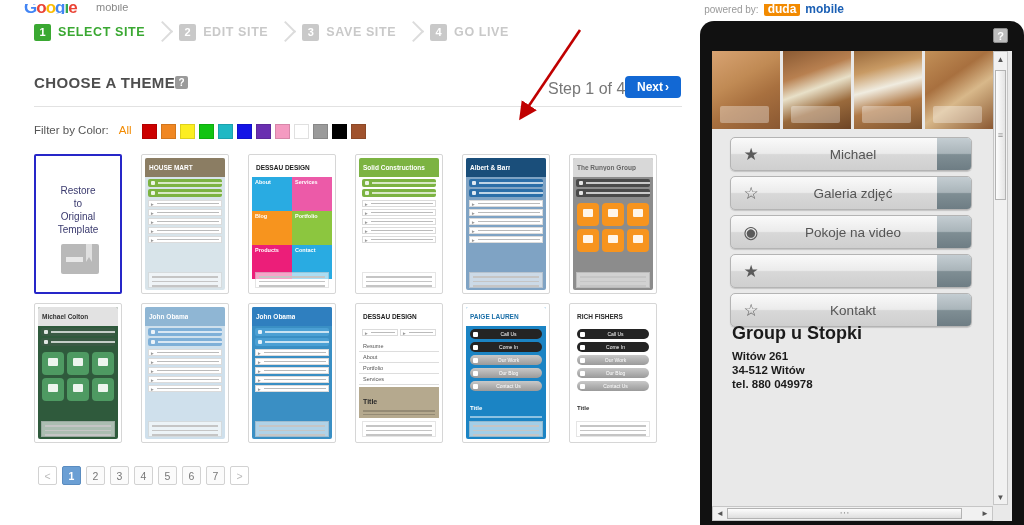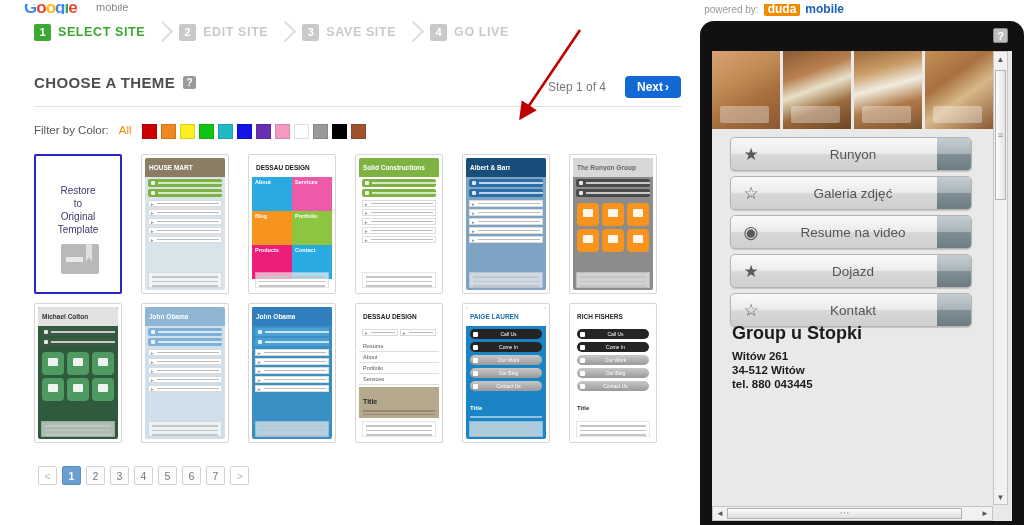--- a/index.html
+++ b/index.html
@@ -41,29 +41,29 @@
   .step-label { margin-left:7px; font-size:12.5px; font-weight:bold; letter-spacing:.6px; }
   .step.active .step-label { color:#3aa832; }
   .step.inactive .step-label { color:#c9c9c9; }
   .step-chev { width:34px; height:24px; position:relative; }
   .step-chev::before {
     content:""; position:absolute; left:10px; top:4px; width:13px; height:13px;
     border-top:2px solid #dcdcdc; border-right:2px solid #dcdcdc; transform:rotate(45deg);
   }
 
   
-  .choose-row { position:absolute; left:34px; top:60px; display:flex; align-items:center; gap:8px; }
+  .choose-row { position:absolute; left:34px; top:60px; display:flex; align-items:center; gap:0; }
   .choose-title { font-size:15px; font-weight:bold; color:#4e4e4e; letter-spacing:.4px; }
   .help-sq {
     width:13px; height:13px; background:#9a9a9a; color:#fff; font-size:10px; font-weight:bold;
     display:flex; align-items:center; justify-content:center; border-radius:2px; cursor:pointer;
   }
   .hr-line { position:absolute; left:34px; top:92px; width:648px; height:1px; background:#e2e2e2; }
 
-  .step-of { position:absolute; left:548px; top:66px; font-size:12px; color:#777; }
+  .step-of { position:absolute; left:548px; top:66px; font-size:16px; color:#777; }
   .next-btn {
     position:absolute; left:625px; top:62px; width:56px; height:22px;
     background:#1268d4; border-radius:4px; color:#fff; font-size:12px; font-weight:bold;
     display:flex; align-items:center; justify-content:center; gap:2px; cursor:pointer;
     border:none; font-family:"Liberation Sans", sans-serif;
   }
 
   
   .filter-row { position:absolute; left:34px; top:110px; display:flex; align-items:flex-start; }
   .filter-label { font-size:11.5px; color:#555; margin-right:10px; }
@@ -695,50 +695,49 @@
       <div class="photostrip">
         <div class="photo p1"></div>
         <div class="photo p2"></div>
         <div class="photo p3"></div>
         <div class="photo p4"></div>
       </div>
 
       <div class="menu">
         <div class="mbtn">
           <span class="mico">★</span>
-          <span class="mlab">Runyon</span>
+          <span class="mlab">Michael</span>
           <span class="mcap"></span>
         </div>
         <div class="mbtn">
           <span class="mico">☆</span>
           <span class="mlab">Galeria zdjęć</span>
           <span class="mcap"></span>
         </div>
         <div class="mbtn">
           <span class="mico">◉</span>
-          <span class="mlab">Resume na video</span>
+          <span class="mlab">Pokoje na video</span>
           <span class="mcap"></span>
         </div>
         <div class="mbtn">
           <span class="mico">★</span>
-          <span class="mlab">Dojazd</span>
           <span class="mcap"></span>
         </div>
         <div class="mbtn">
           <span class="mico">☆</span>
           <span class="mlab">Kontakt</span>
           <span class="mcap"></span>
         </div>
       </div>
 
       <div class="contact">
         <div class="c-h1">Group u Stopki</div>
         <div class="c-line">Witów 261</div>
         <div class="c-line">34-512 Witów</div>
-        <div class="c-line">tel. 880 043445</div>
+        <div class="c-line">tel. 880 049978</div>
       </div>
 
       <div class="vscroll">
         <div class="v-up">▲</div>
         <div class="vthumb"></div>
         <div class="v-dn">▼</div>
       </div>
       <div class="hscroll">
         <div class="h-l">◄</div>
         <div class="hthumb"></div>

